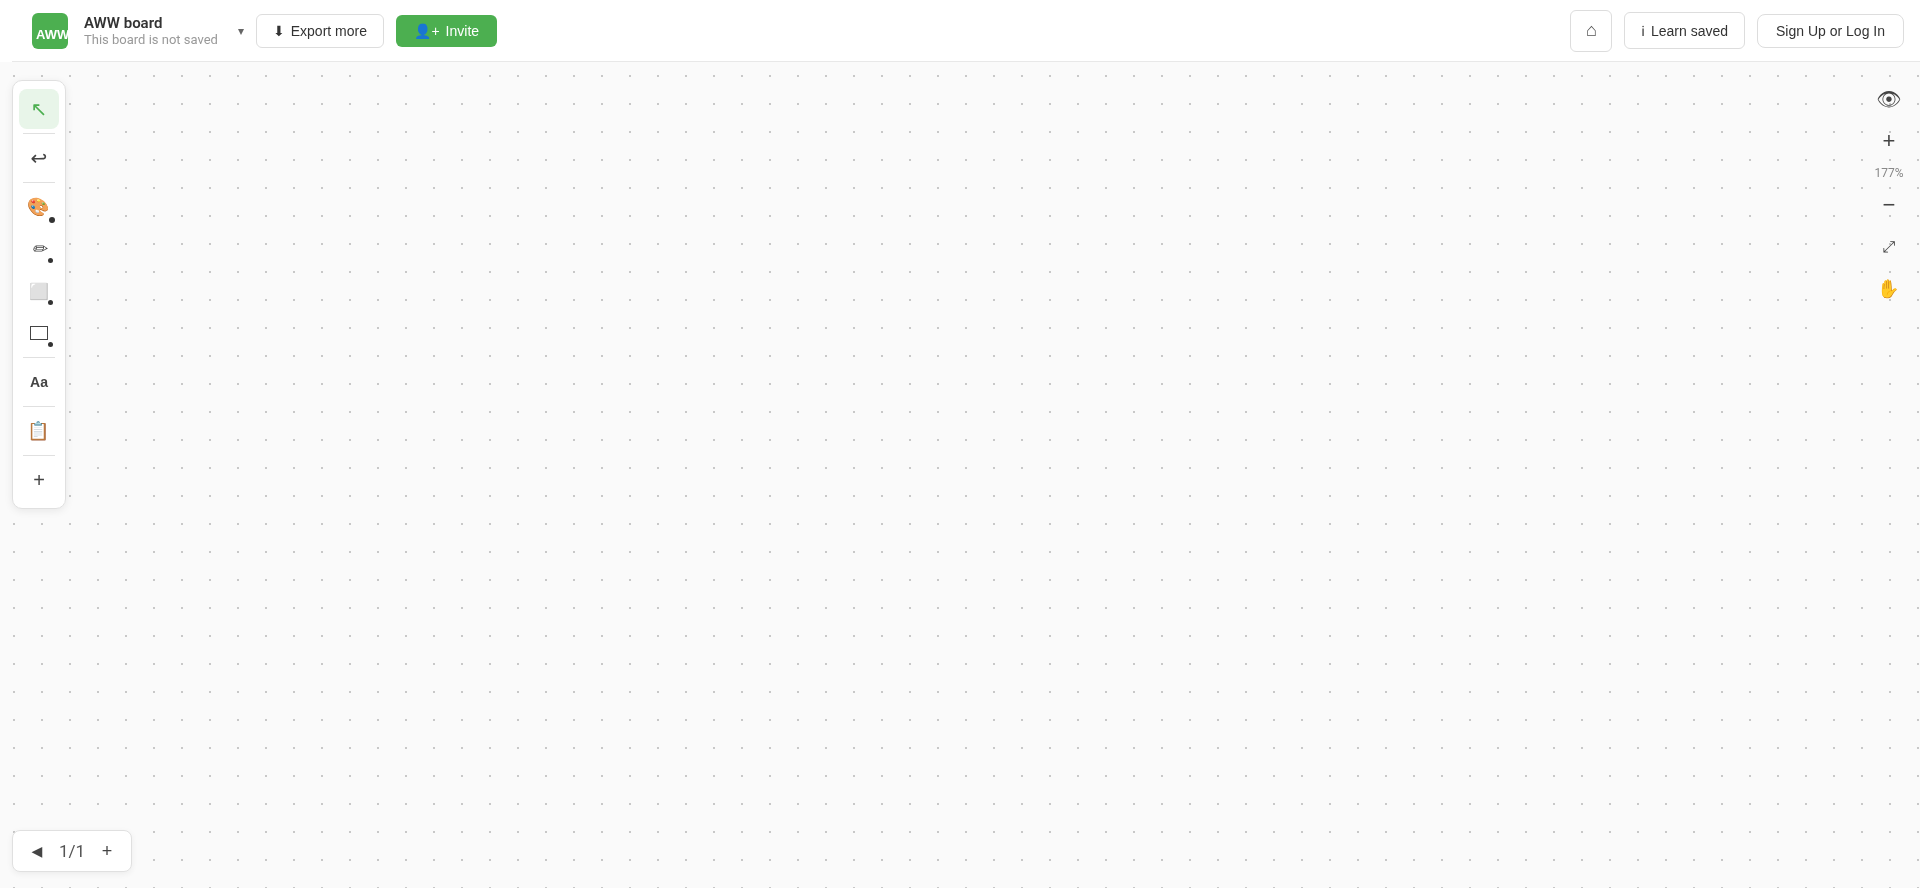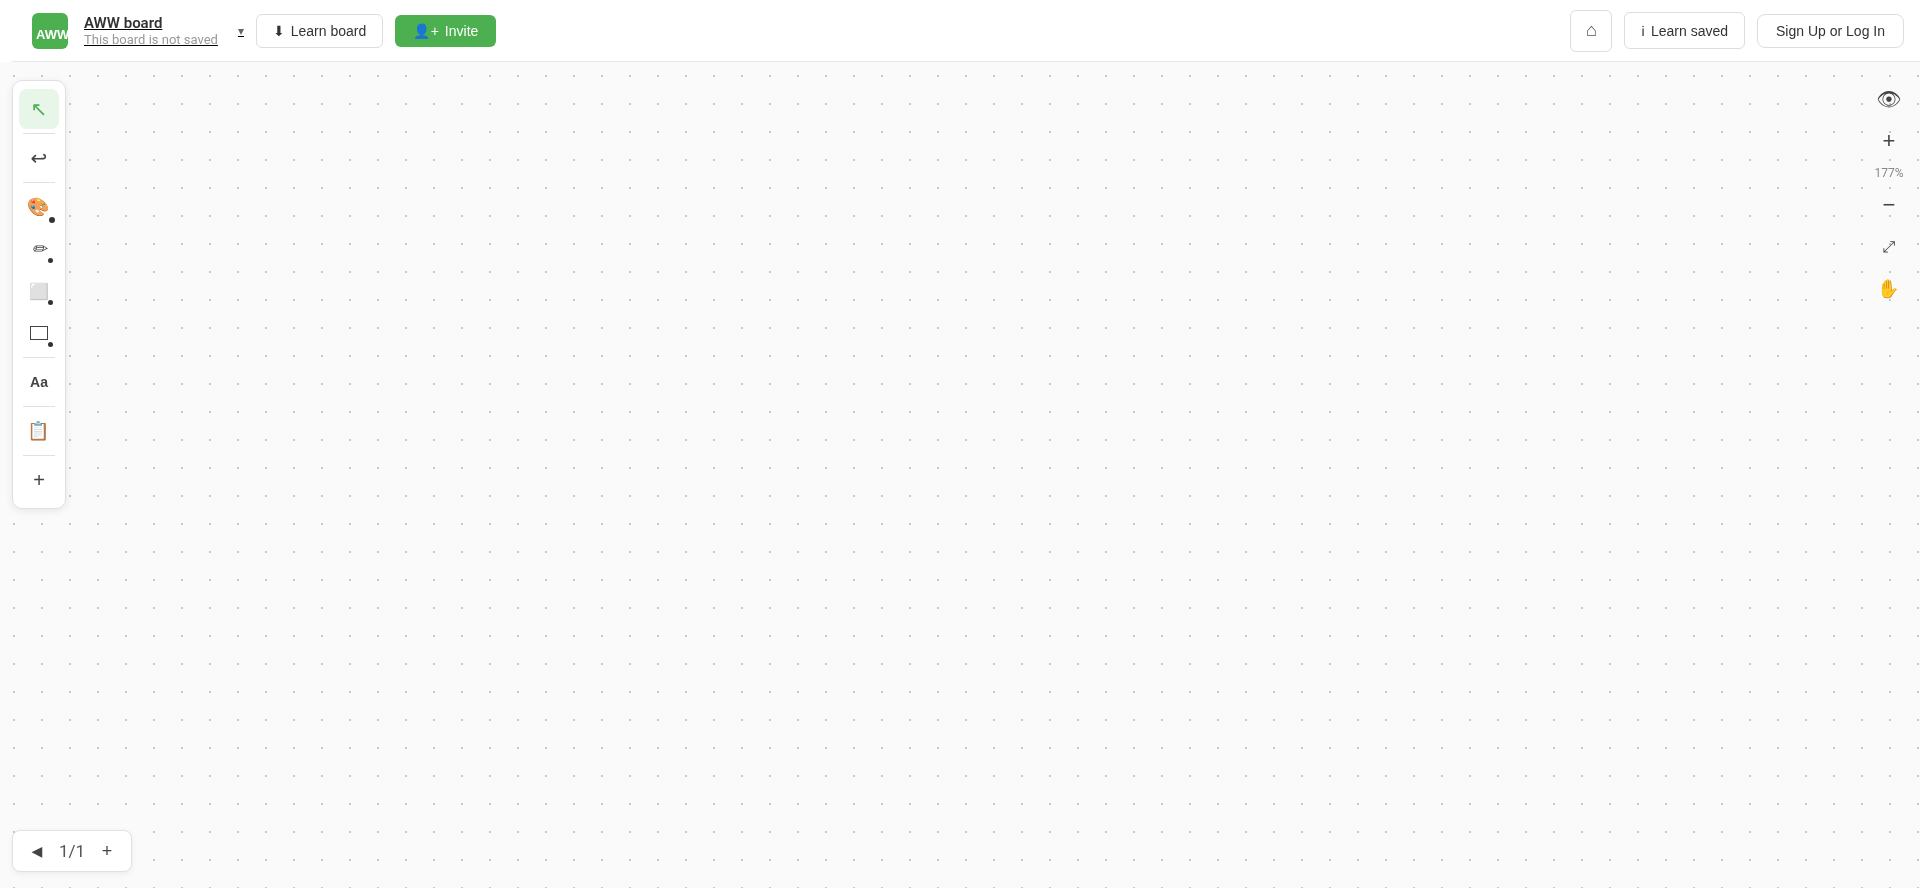--- a/index.html
+++ b/index.html
@@ -46,21 +46,20 @@
     .logo svg {
       width: 36px;
       height: 36px;
     }
 
     .board-title-area {
       display: flex;
       align-items: center;
       gap: 20px;
       min-width: 160px;
-      text-decoration: underline;
     }
 
     .board-title-content {
       display: flex;
       flex-direction: column;
     }
 
     .board-title {
       font-size: 15px;
       font-weight: 600;
@@ -327,21 +326,21 @@
   <div class="board-title-area">
     <div class="board-title-content">
       <span class="board-title">AWW board</span>
       <span class="board-subtitle">This board is not saved</span>
     </div>
     <span class="dropdown-arrow">▾</span>
   </div>
 
   <button class="export-btn">
     <span>⬇</span>
-    <span>Learn board</span>
+    <span>Export more</span>
   </button>
 
   <button class="invite-btn">
     <span>👤+</span>
     <span>Invite</span>
   </button>
 
   <div class="header-spacer"></div>
 
   <button class="home-btn">

